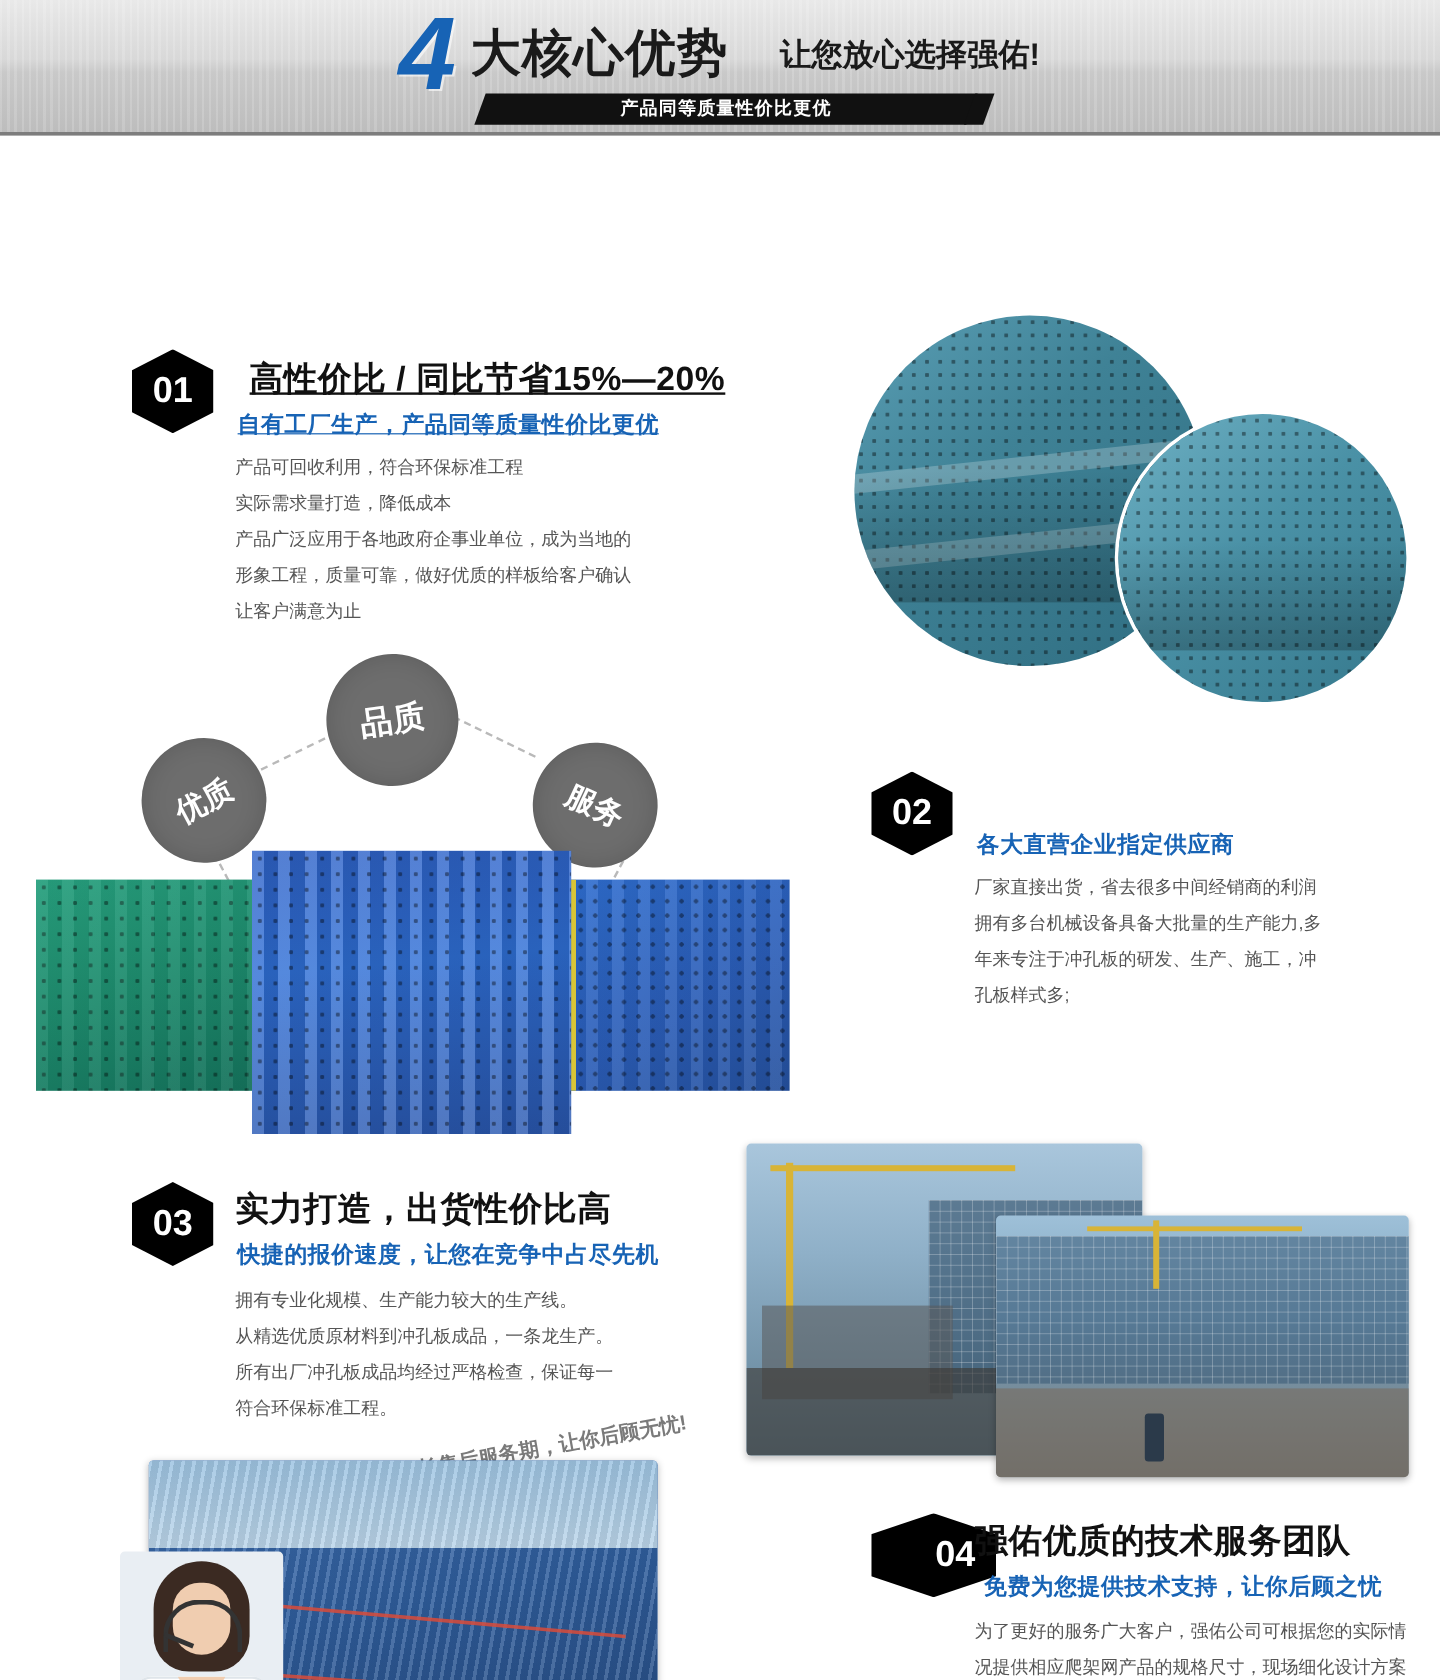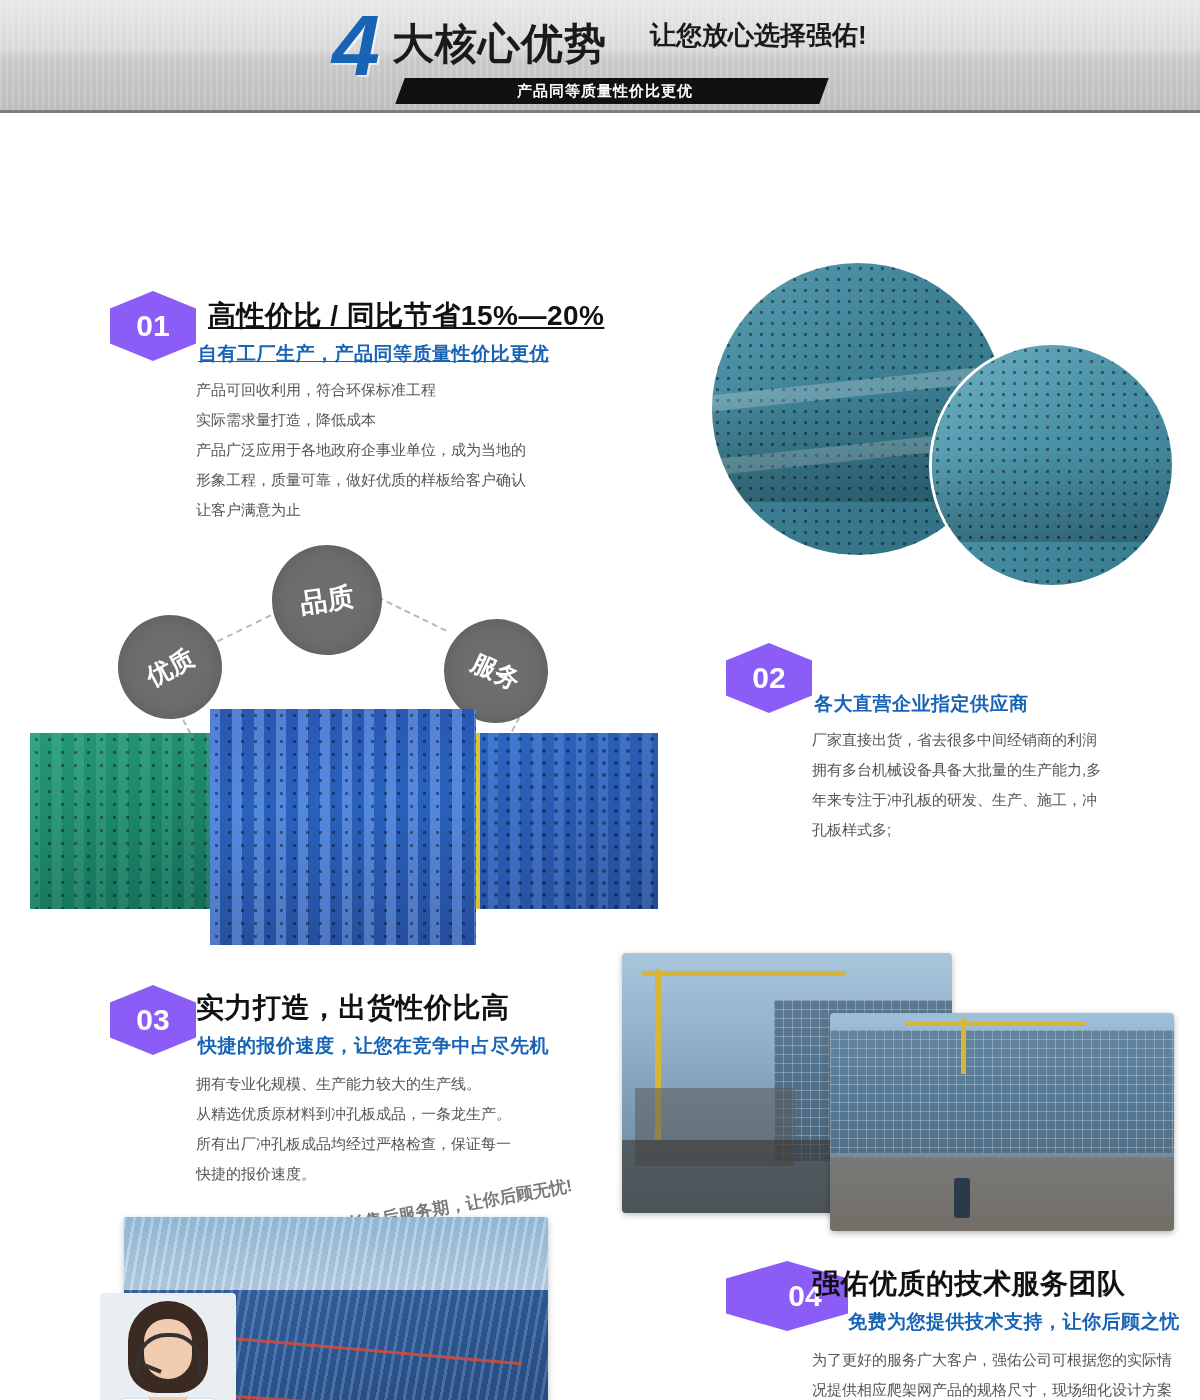--- a/index.html
+++ b/index.html
@@ -31,43 +31,43 @@
     color:#1763b5;
     text-shadow:2px 2px 0 rgba(255,255,255,.6);
     line-height:1;
   }
   .head-main{
     position:absolute;left:392px;top:16px;
     font-size:42px;font-weight:bold;color:#1a1a1a;
     letter-spacing:1px;
   }
   .head-sub{
-    position:absolute;left:650px;top:18px;
+    position:absolute;left:650px;top:28px;
     font-size:26px;font-weight:bold;color:#1a1a1a;
   }
   .head-bar{
     position:absolute;left:400px;top:78px;width:410px;height:26px;
     background:#111;
     transform:skewX(-20deg);
   }
   .head-bar:after{
     content:"";position:absolute;right:-14px;top:0;width:16px;height:26px;background:#111;
   }
   .head-company{
     position:absolute;left:400px;top:80px;width:410px;height:22px;
     text-align:center;color:#fff;font-size:15px;font-weight:bold;line-height:22px;
     letter-spacing:1px;
   }
 
   
   .canvas{position:relative;width:1200px;height:1290px;}
 
   .hexnum{
-    position:absolute;width:86px;height:70px;
-    background:#8b5cf6;
+    position:absolute;width:68px;height:70px;
+    background:#000000;
     clip-path:polygon(50% 0%,100% 25%,100% 75%,50% 100%,0% 75%,0% 25%);
     color:#fff;font-size:30px;font-weight:bold;
     display:flex;align-items:center;justify-content:center;
   }
   .blk-title{
     position:absolute;font-size:28px;font-weight:bold;color:#111;letter-spacing:.5px;
   }
   .blk-sub{
     position:absolute;font-size:19px;font-weight:bold;color:#1763b5;letter-spacing:.5px;
   }
@@ -254,21 +254,21 @@
     <div>孔板样式多;</div>
   </div>
 
   <div class="hexnum" style="left:110px;top:872px;">03</div>
   <div class="blk-title" style="left:196px;top:876px;">实力打造，出货性价比高</div>
   <div class="blk-sub" style="left:198px;top:920px;">快捷的报价速度，让您在竞争中占尽先机</div>
   <div class="blk-body" style="left:196px;top:956px;">
     <div>拥有专业化规模、生产能力较大的生产线。</div>
     <div>从精选优质原材料到冲孔板成品，一条龙生产。</div>
     <div>所有出厂冲孔板成品均经过严格检查，保证每一</div>
-    <div>快捷的报价速度。</div>
+    <div>符合环保标准工程。</div>
   </div>
 
   <div class="photo ph-site1">
     <div class="bldg" style="left:46%;top:18%;width:54%;height:62%;">
       <div class="mesh"></div>
     </div>
     <div class="crane" style="left:10%;top:6%;width:6px;height:66%;"></div>
     <div class="crane" style="left:6%;top:7%;width:62%;height:5px;"></div>
     <div class="bldg" style="left:4%;top:52%;width:48%;height:30%;background:rgba(90,90,90,.55);"></div>
     <div class="ground"></div>
@@ -281,21 +281,21 @@
     <div class="crane" style="left:38%;top:2%;width:5px;height:26%;"></div>
     <div class="crane" style="left:22%;top:4%;width:52%;height:4px;"></div>
     <div class="ground" style="height:34%;background:rgba(120,110,100,.65);"></div>
     <div style="position:absolute;left:36%;bottom:6%;width:16px;height:40px;background:#2b3a4a;border-radius:3px;"></div>
   </div>
 
   <div class="handwrite">超长售后服务期，让你后顾无忧!</div>
 
   <div class="hexnum" style="left:726px;top:1148px;padding-left:36px;">04</div>
   <div class="blk-title" style="left:812px;top:1152px;">强佑优质的技术服务团队</div>
-  <div class="blk-sub" style="left:848px;top:1196px;">免费为您提供技术支持，让你后顾之忧</div>
+  <div class="blk-sub" style="left:820px;top:1196px;">免费为您提供技术支持，让你后顾之忧</div>
   <div class="blk-body" style="left:812px;top:1232px;">
     <div>为了更好的服务广大客户，强佑公司可根据您的实际情</div>
     <div>况提供相应爬架网产品的规格尺寸，现场细化设计方案</div>
 
   </div>
 
   <div class="photo ph-wall">
     <div class="sky"></div>
     <div class="wall-lines"></div>
     <div class="redline" style="left:6%;top:46%;width:88%;transform:rotate(5deg);"></div>

